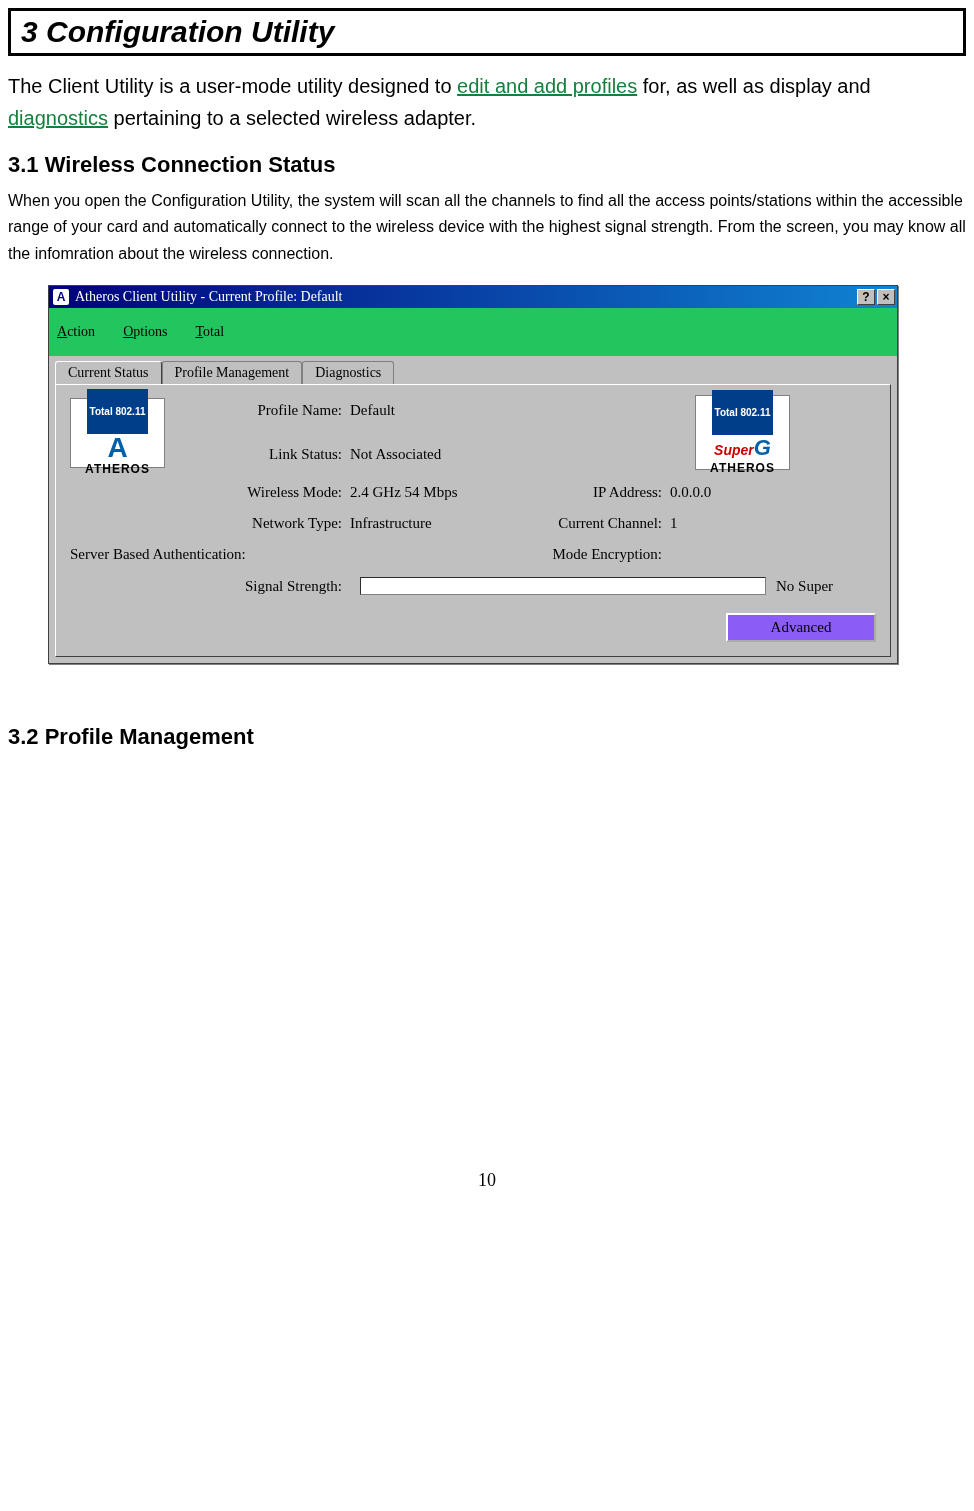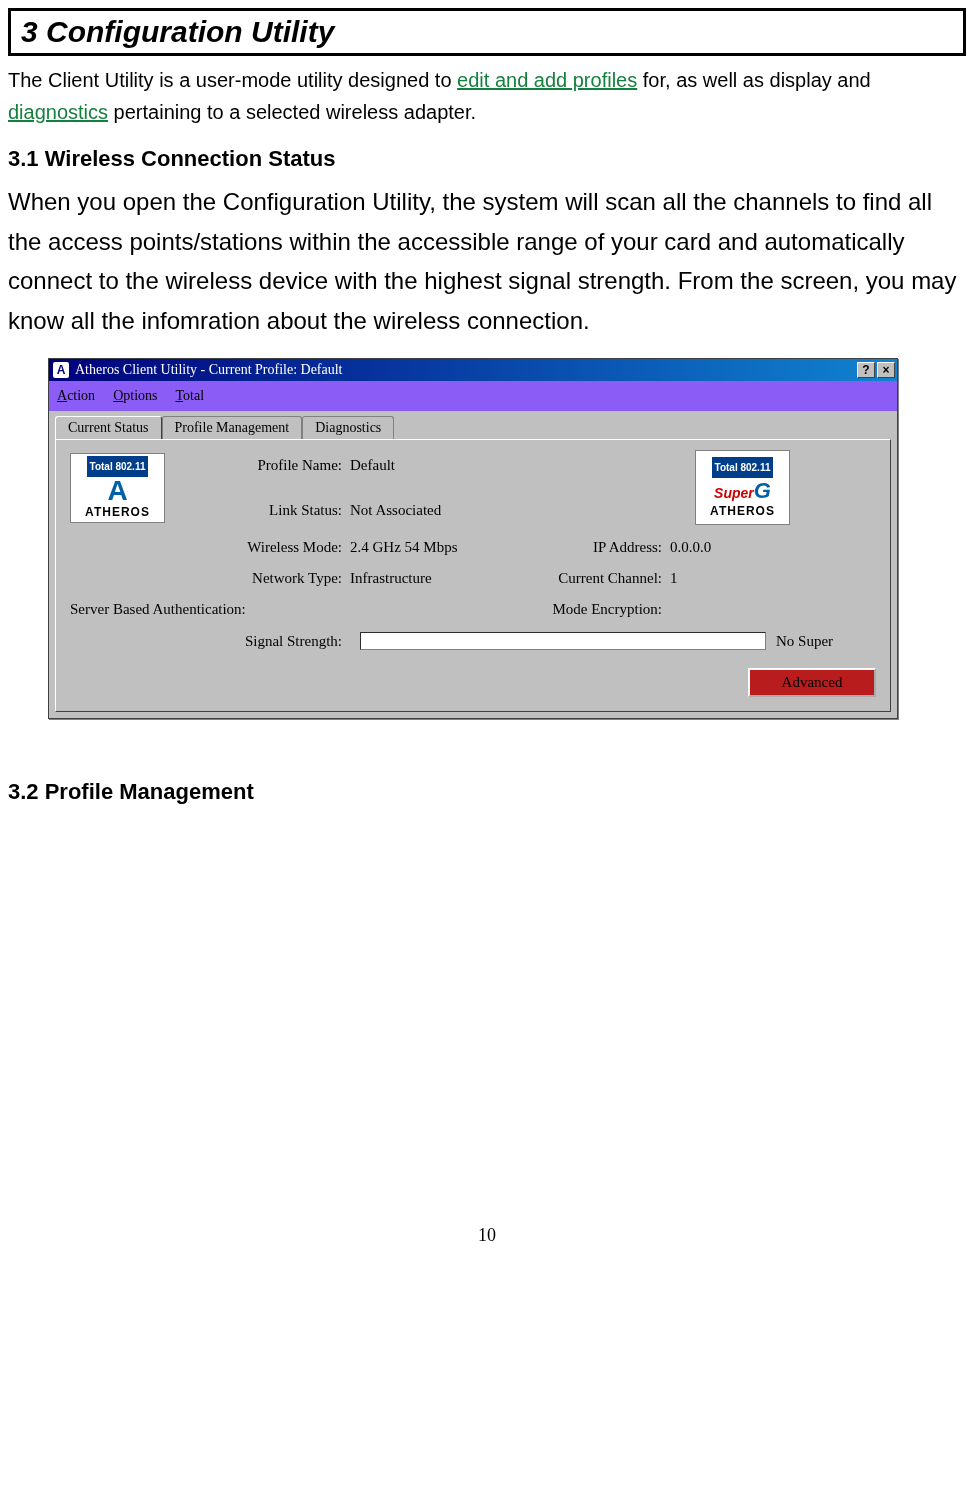--- a/index.html
+++ b/index.html
@@ -6,40 +6,40 @@
     body {
       font-family: Arial, Helvetica, sans-serif;
       background: #fff;
       width: 974px;
       margin: 0 auto;
       padding: 8px;
     }
     .doc-header {
       border: 3px solid #000;
       padding: 4px 10px;
-      margin-bottom: 8px;
+      margin-bottom: 14px;
     }
     .doc-header h1 {
       font-style: italic;
       font-weight: bold;
       font-size: 30px;
     }
     .intro {
       font-size: 20px;
       line-height: 1.6;
       margin-bottom: 18px;
     }
     .link { color: #15803d; text-decoration: underline; }
     .sec-heading {
       font-size: 22px;
       font-weight: bold;
       margin-bottom: 10px;
     }
     .sec-body {
-      font-size: 24px;
+      font-size: 16px;
       line-height: 1.65;
       margin-bottom: 18px;
     }
     .screenshot {
       width: 850px;
       margin: 0 auto 60px 40px;
       background: #c0c0c0;
       border: 1px solid #404040;
       box-shadow: 1px 1px 0 #808080;
       font-family: "Times New Roman", Times, serif;
@@ -77,24 +77,24 @@
       font-family: Arial, sans-serif;
       font-size: 12px;
       font-weight: bold;
       display: flex;
       align-items: center;
       justify-content: center;
       color: #000;
     }
     .menubar {
       display: flex;
-      gap: 18px;
-      padding: 7px 8px;
+      gap: 28px;
+      padding: 16px 8px;
       font-size: 14px;
-      background: #8b5cf6;
+      background: #22c55e;
     }
     .menubar span { text-decoration: none; }
     .menubar span::first-letter { text-decoration: underline; }
     .tabrow {
       display: flex;
       align-items: flex-end;
       padding: 4px 6px 0 6px;
       background: #c0c0c0;
       font-size: 14px;
     }
@@ -137,21 +137,21 @@
       width: 95px; height: 70px;
       background: #fff;
       border: 1px solid #808080;
       display: flex; flex-direction: column;
       align-items: center; justify-content: center;
       font-family: Arial, sans-serif;
     }
     .logo-top {
       background: #003e8a; color: #fff;
       font-size: 10px; font-weight: bold;
-      padding: 5px 3px;
+      padding: 17px 3px;
     }
     .logo-mid { color:#0060aa; font-size:28px; font-weight:bold; line-height:1; }
     .logo-bot { font-size:12px; font-weight:bold; letter-spacing:1px; }
     .logo-right {
       grid-row: 1 / span 2;
       grid-column: 5;
       width: 95px; height: 75px;
       background: #fff;
       border: 1px solid #808080;
       display: flex; flex-direction: column;
@@ -164,23 +164,23 @@
     .sig-row { display:flex; align-items:flex-end; gap:10px; margin-top:14px; font-size:15px; }
     .sig-label { width: 280px; text-align:right; padding-right:8px; }
     .sig-bar {
       flex:1; height:18px;
       border: 1px inset #808080;
       background: #fff;
     }
     .sig-text { width:100px; }
     .btn-row { display:flex; justify-content:flex-end; margin-top:18px; }
     .adv-btn {
-      width: 128px;
+      width: 150px;
       padding: 4px 0;
-      background: #b91c1c;
+      background: #8b5cf6;
       border: 2px outset #fff;
       font-size: 15px;
       text-align: center;
       font-family: "Times New Roman", Times, serif;
     }
     .page-num { text-align:center; font-size:18px; margin-top:420px; font-family:"Times New Roman",serif;}
   </style>
 </head>
 <body>
 

